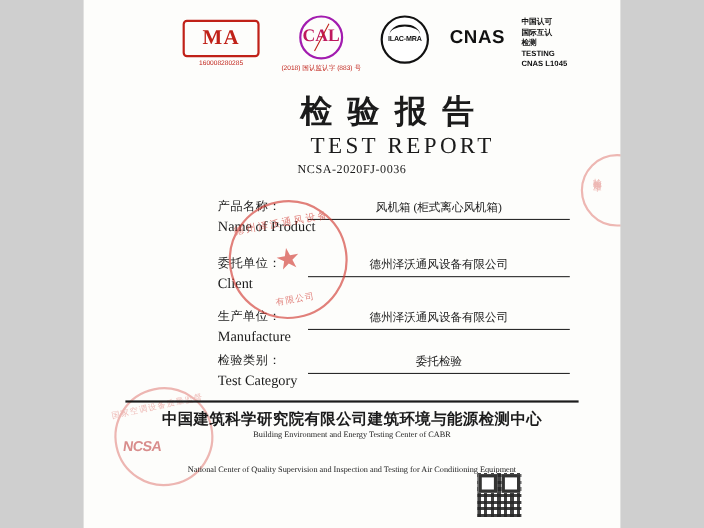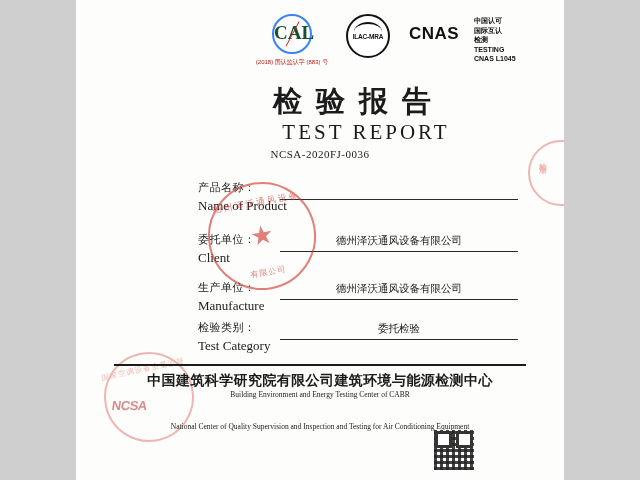--- a/index.html
+++ b/index.html
@@ -67,25 +67,25 @@
   
   .cal-mark {
     left: 168px;
     top: 4px;
     width: 96px;
   }
   .cal-circle {
     width: 36px;
     height: 36px;
     margin: 0 auto;
-    border: 2px solid #3b82f6;
+    border: 2px solid #a21caf;
     border-radius: 50%;
-    color: #14532d;
-    font-weight: bold;
-    font-size: 19px;
+    color: #be185d;
+    font-weight: bold;
+    font-size: 16px;
     line-height: 34px;
     font-family: "Liberation Serif", serif;
     position: relative;
   }
   .cal-circle::after {
     content: "";
     position: absolute;
     left: 50%;
     top: 4px;
     width: 1px;
@@ -382,20 +382,24 @@
   .qr::after  { right: 1px; top: 1px; }
 </style>
 </head>
 <body>
 
 <div id="page">
   <div class="sheet">
 
     <div class="logo-row">
 
+      <div class="logo ma-mark">
+        <div class="ma-box">MA</div>
+        <div class="ma-sub">160008280285</div>
+      </div>
 
       <div class="logo cal-mark">
         <div class="cal-circle">CAL</div>
         <div class="cal-sub">(2018) 国认监认字 (883) 号</div>
       </div>
 
       <div class="logo ilac-mark">
         <div class="ilac-circle">
           <div class="ilac-arc"></div>
           <div class="ilac-inner">ILAC-MRA</div>
@@ -415,20 +419,21 @@
       </div>
     </div>
 
     <div class="title-cn">检验报告</div>
     <div class="title-en">TEST REPORT</div>
     <div class="report-no">NCSA-2020FJ-0036</div>
 
     <div class="field f1">
       <div class="lbl-cn">产品名称：</div>
       <div class="lbl-en">Name of Product</div>
+      <div class="val">风机箱 (柜式离心风机箱)</div>
       <div class="rule"></div>
     </div>
 
     <div class="field f2">
       <div class="lbl-cn">委托单位：</div>
       <div class="lbl-en">Client</div>
       <div class="val">德州泽沃通风设备有限公司</div>
       <div class="rule"></div>
     </div>
 

